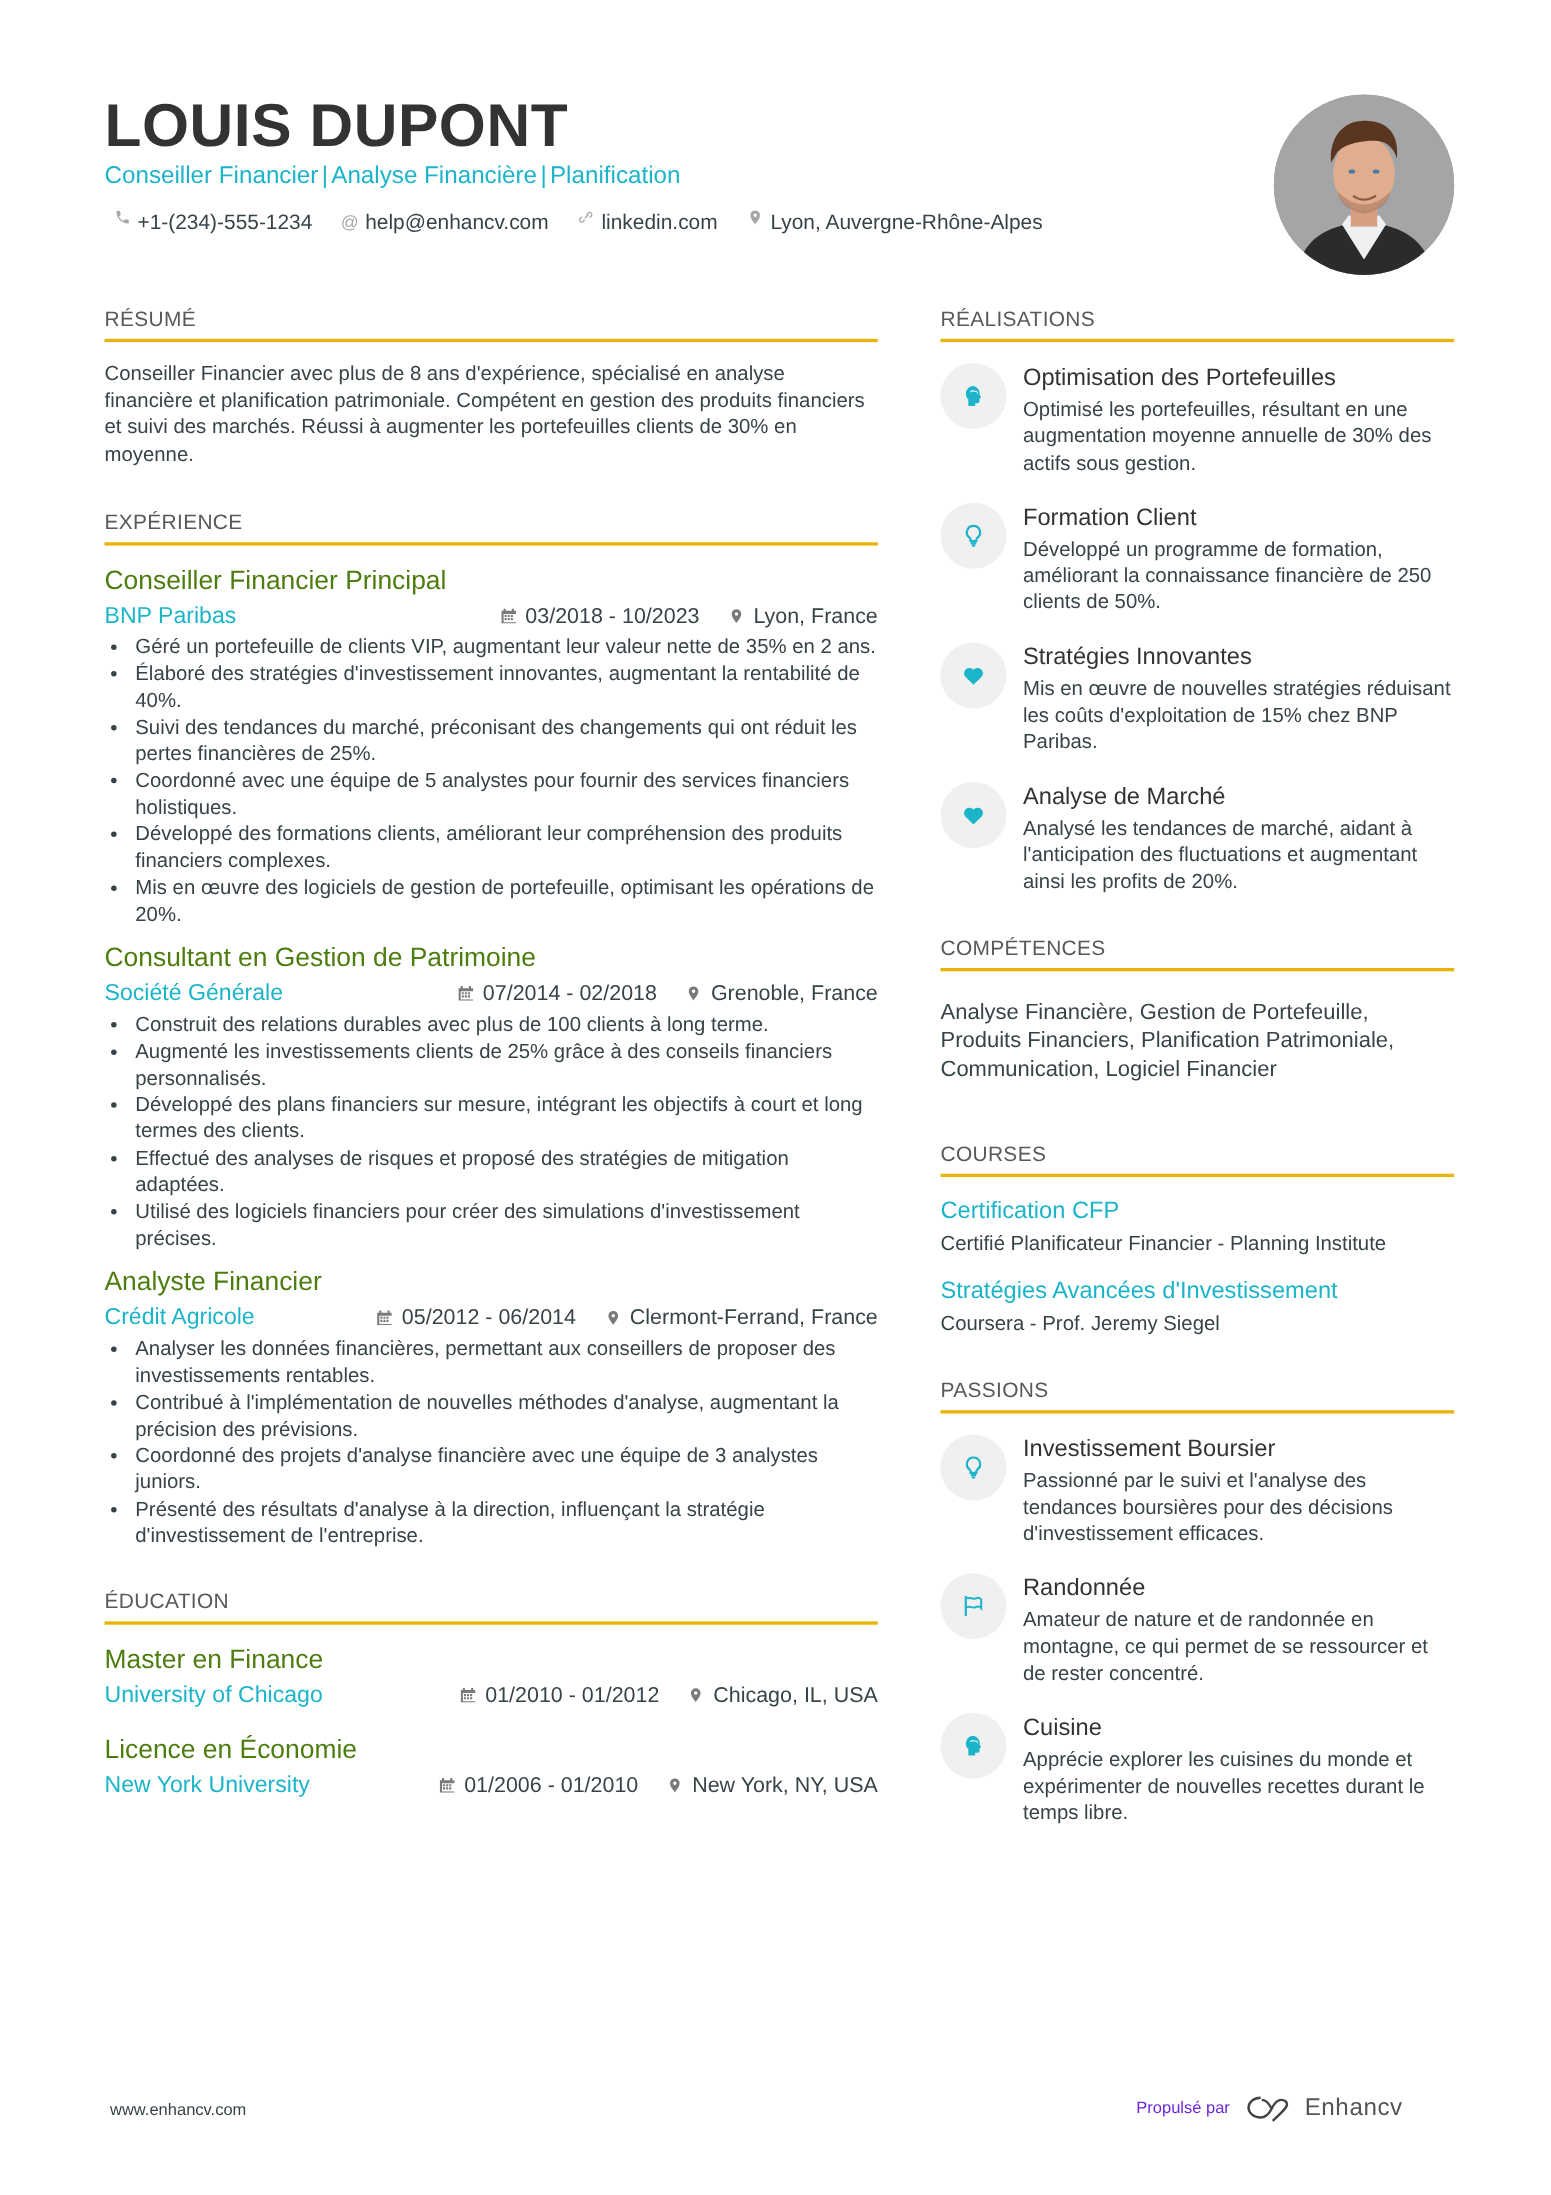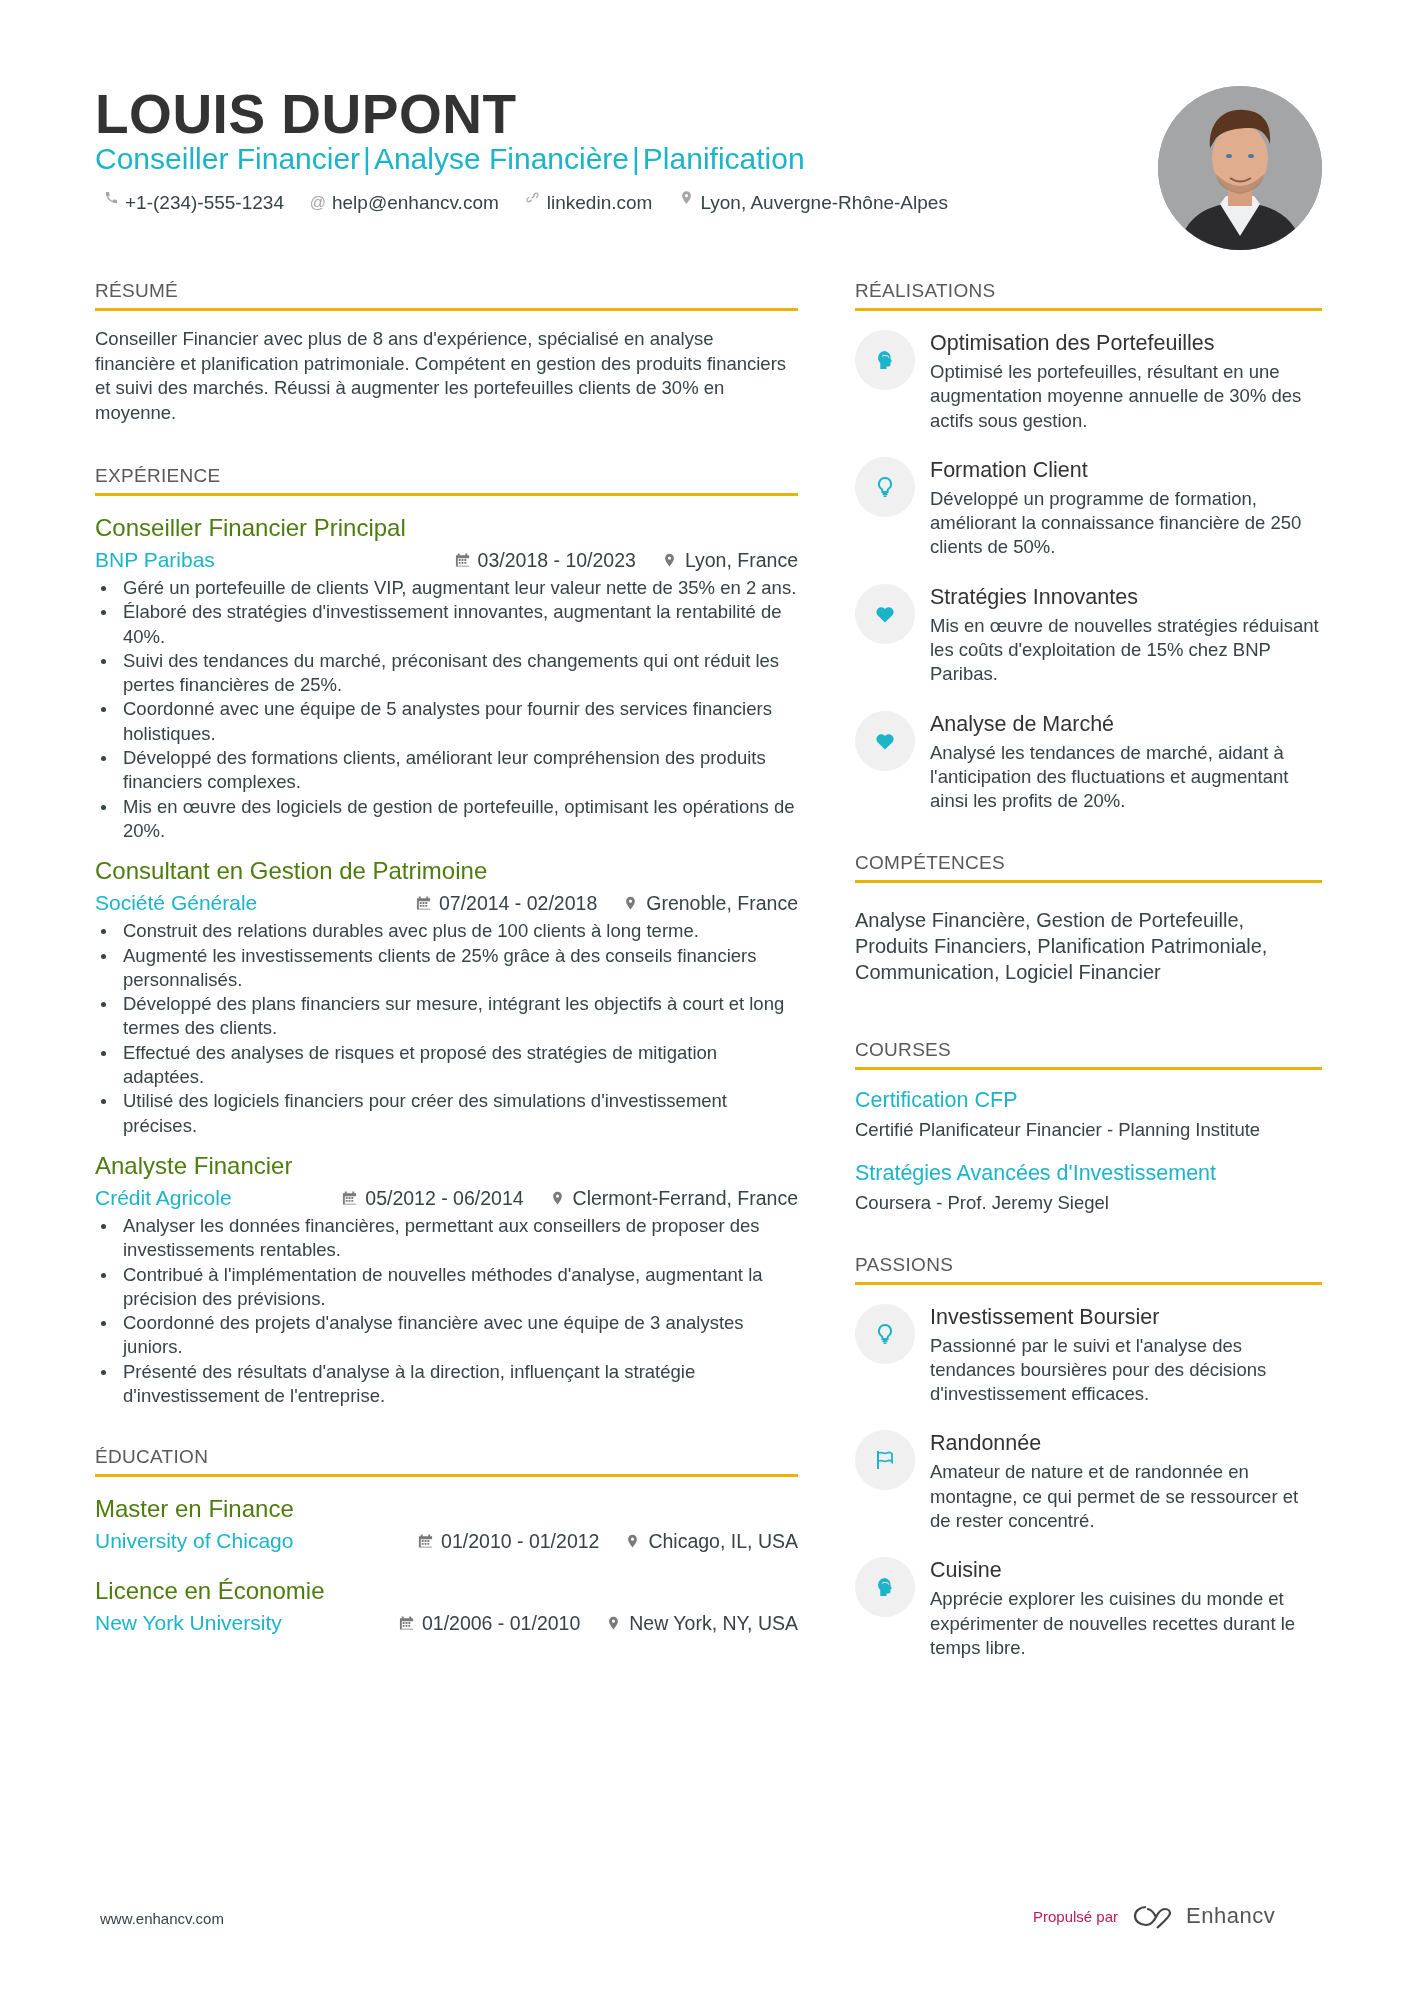--- a/index.html
+++ b/index.html
@@ -13,21 +13,21 @@
   .page { position: absolute; left: 0; top: 0; width: 1410px; height: 1542px; }
 
   
   .name {
     position: absolute; left: 95px; top: 84px;
     font-size: 55px; font-weight: bold; color: #333333;
     letter-spacing: 0.5px; line-height: 60px;
   }
   .headline {
     position: absolute; left: 95px; top: 142px;
-    font-size: 30px; color: #1bb4c9; line-height: 34px; white-space: nowrap;
+    font-size: 22px; color: #1bb4c9; line-height: 34px; white-space: nowrap;
   }
   .headline .sep { color: #1bb4c9; padding: 0 3px; }
   .contacts {
     position: absolute; left: 103px; top: 190px;
     display: flex; gap: 26px; font-size: 19px; color: #384347; line-height: 26px;
   }
   .contact { display: flex; align-items: flex-start; gap: 6px; white-space: nowrap; }
   .contact .ic { color: #a6a6a6; font-size: 16px; width: 16px; display: inline-flex; justify-content: center; }
   .contact svg { width: 15px; height: 15px; fill: #a6a6a6; }
 
@@ -82,21 +82,21 @@
   .skills { font-size: 20px; line-height: 26px; color: #384347; margin-top: 24px; }
 
   .course-title { font-size: 21.5px; color: #1bb4c9; line-height: 28px; }
   .course-desc { font-size: 18.5px; color: #384347; line-height: 26px; margin-top: 3px; }
 
   
   .footer-left { position: absolute; left: 100px; top: 1910px; font-size: 15px; color: #384347; }
   .footer-right {
     position: absolute; left: 1033px; top: 1903px; display: flex; align-items: center; gap: 14px;
   }
-  .powered { font-size: 15px; color: #be185d; }
+  .powered { font-size: 15px; color: #6d28d9; }
   .brand { display: flex; align-items: center; gap: 8px; font-size: 22px; color: #555555; letter-spacing: 0.5px; }
   .brand svg { width: 46px; height: 26px; }
 </style>
 </head>
 <body>
 
 <div class="page">
 
   <div class="name">LOUIS DUPONT</div>
   <div class="headline">

